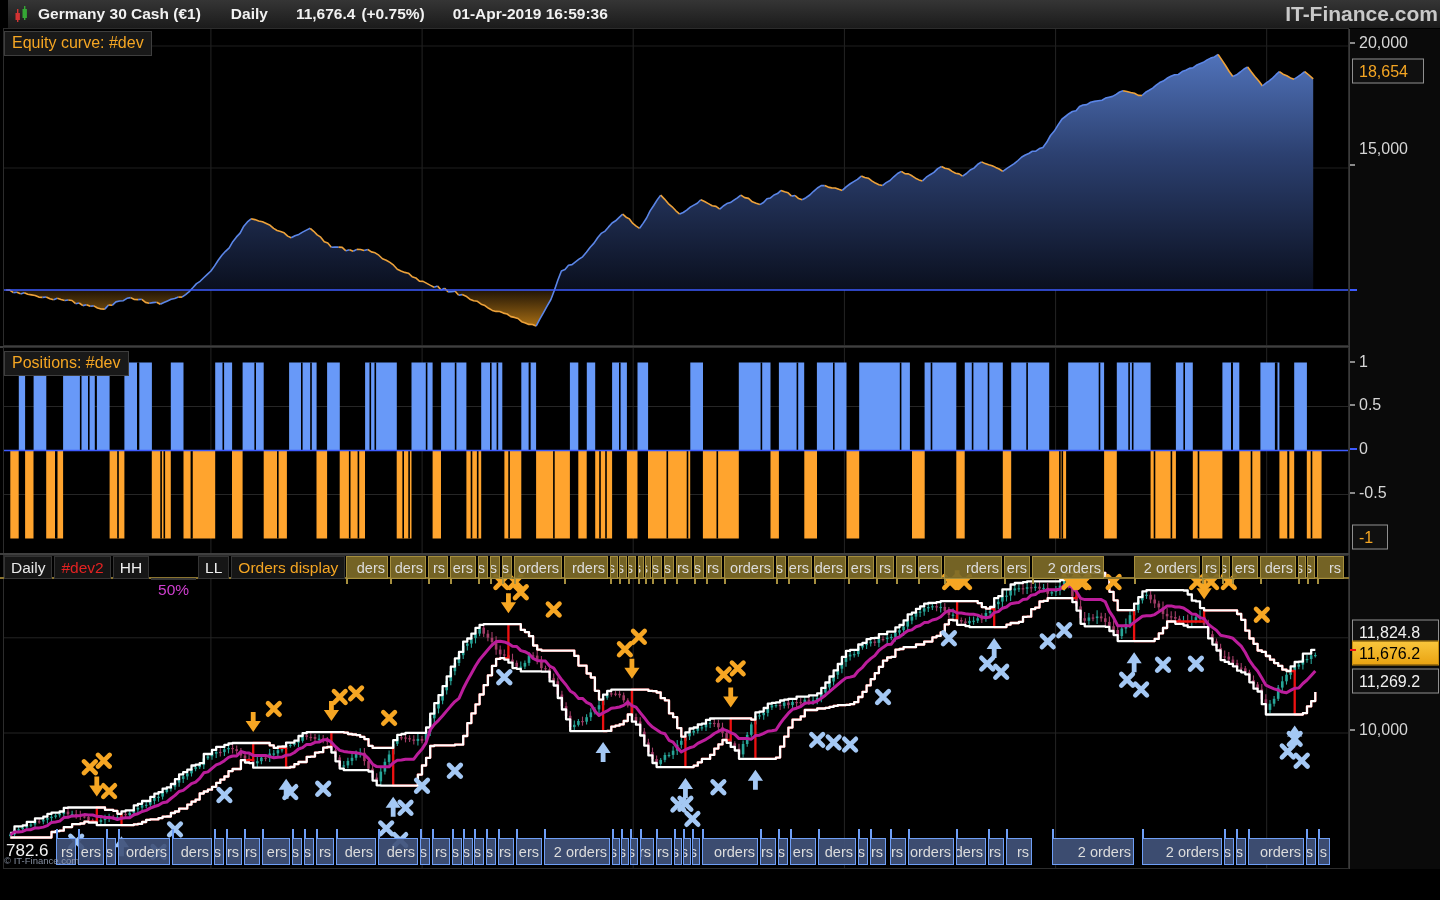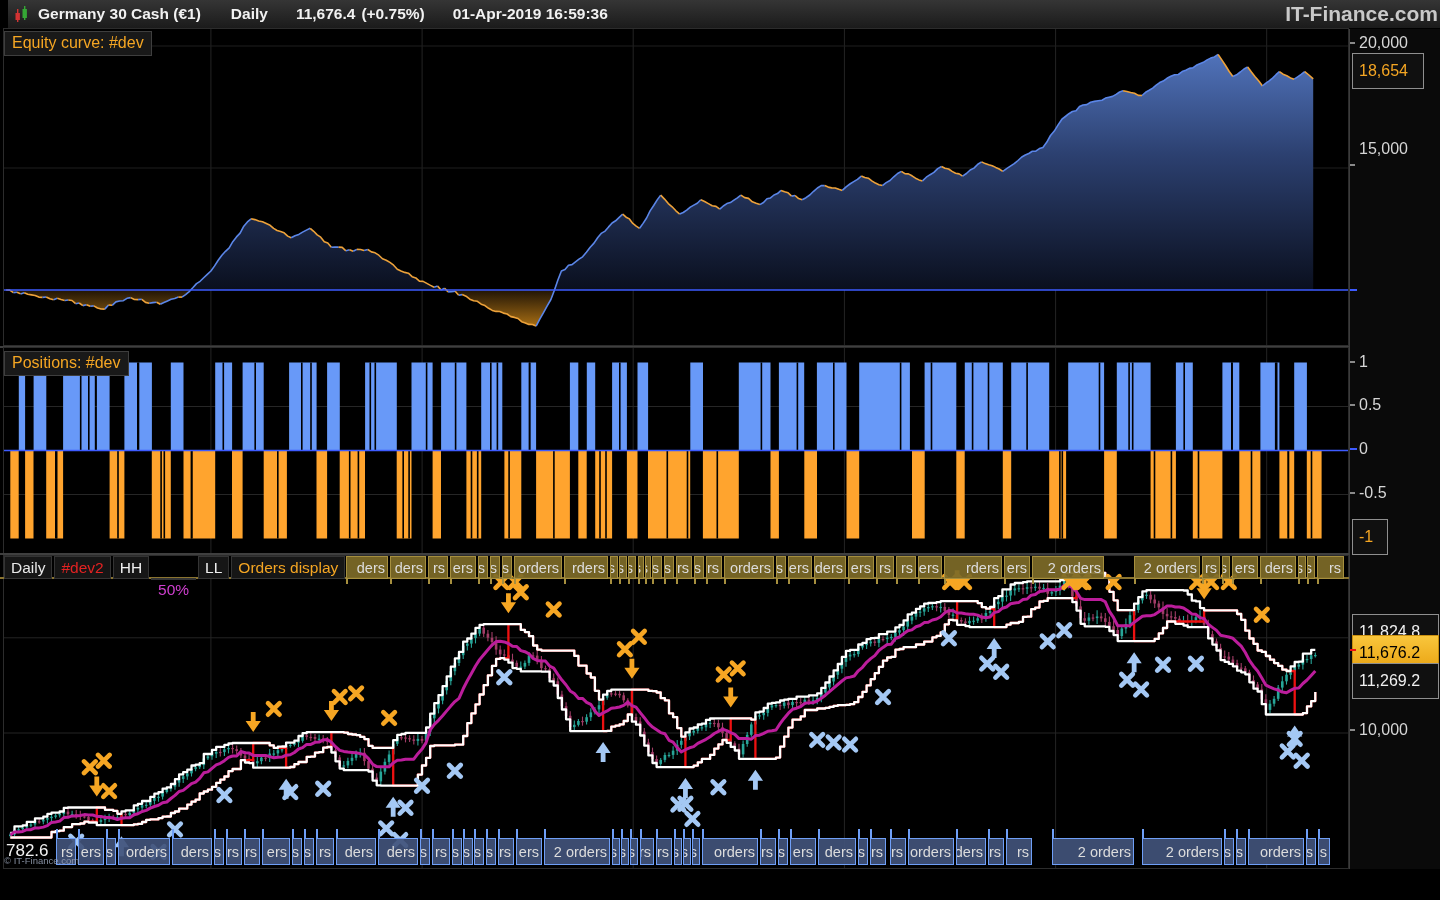--- a/index.html
+++ b/index.html
@@ -32,21 +32,21 @@
   .oc.blu{background:rgba(65,82,122,.92);border-color:#6f9ff7;}
   .wsk{position:absolute;width:2px;z-index:4;}
   #otop-line{position:absolute;left:0;top:577px;width:1349px;height:2px;background:#8a7430;z-index:4;}
   
   #axis{position:absolute;left:1349px;top:29px;width:91px;height:840px;background:#0a0a0a;
         border-left:1px solid #3c3c3c;z-index:3;}
   .axlbl{position:absolute;left:9px;transform:translateY(-50%);font-size:16px;color:#d6d6d6;}
   .axtick{position:absolute;left:0;width:5px;height:2px;background:#8a8a8a;transform:translateY(-50%);}
   .axtick.blue{background:#3d5bff;width:7px;}
   .axtick.red{background:#ee1111;width:6px;}
-  .axbox{position:absolute;left:2px;box-sizing:border-box;height:36px;border:1px solid #8f8f8f;
+  .axbox{position:absolute;left:2px;box-sizing:border-box;height:25px;border:1px solid #8f8f8f;
          background:#101010;display:flex;align-items:center;padding-left:6px;font-size:16px;
          transform:translateY(-50%);}
   .axbox.orange{color:#f5a623;width:72px;}
   .axbox.orange.small{width:36px;}
   .axbox.dark{color:#f0f0f0;width:87px;}
   .axbox.yellow{color:#000;width:87px;background:linear-gradient(#f9c63c,#e9a312);border-color:#c98f10;}
   
   #xaxis{position:absolute;left:0;top:869px;width:1440px;height:31px;background:#141414;
          border-top:1px solid #4a4a4a;z-index:2;}
   .yr{position:absolute;top:6px;transform:translateX(-50%);font-size:15.5px;color:#cfcfcf;}

